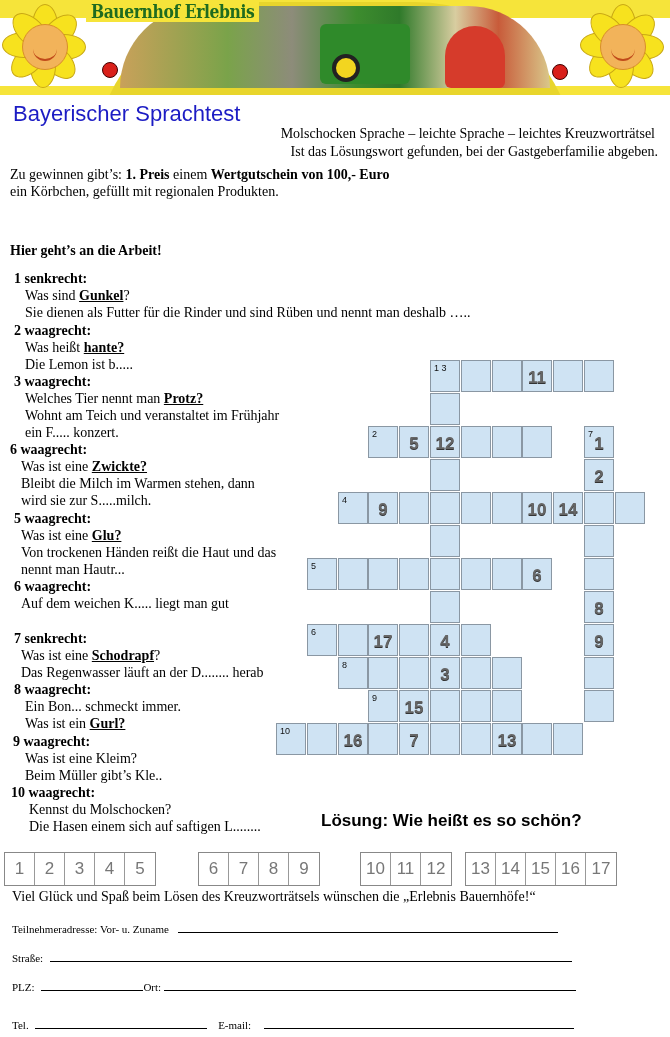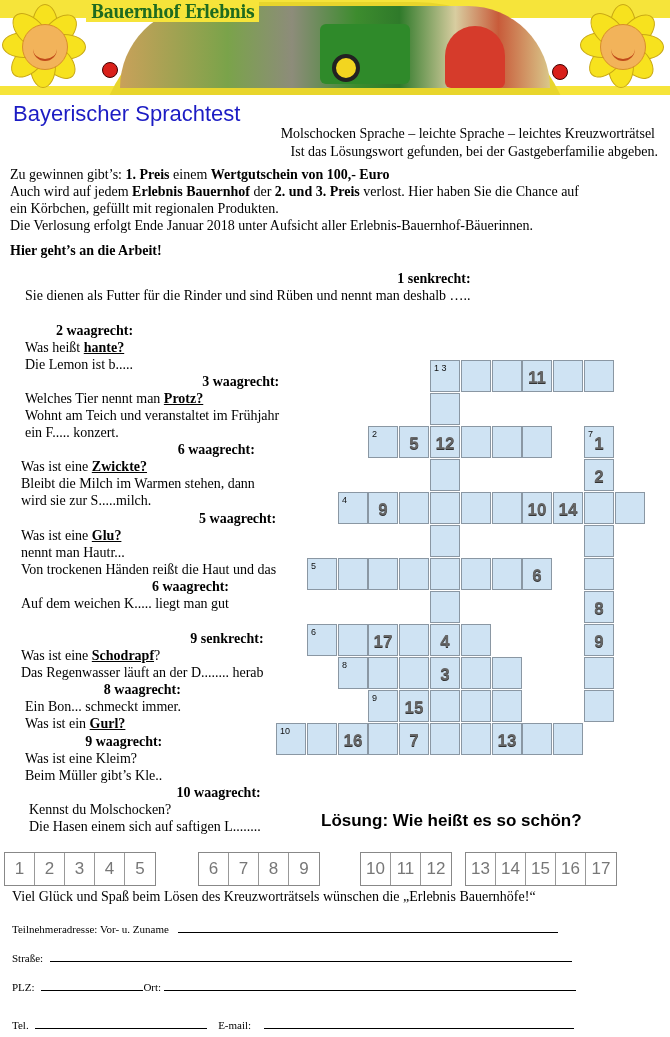--- a/index.html
+++ b/index.html
@@ -26,21 +26,21 @@
   .sub1 { top: 126px; right: 15px; }
   .sub2 { top: 144px; right: 12px; text-align: right; }
 
   .intro { position: absolute; left: 10px; top: 166px; width: 650px; font-size: 14px; line-height: 17px; }
   .intro p { margin: 0; }
   .hier { position: absolute; left: 10px; top: 243px; font-size: 14px; font-weight: bold; }
 
   
   .clues { position: absolute; left: 0; top: 270px; width: 320px; font-size: 14px; }
   .clue { position: absolute; left: 0; white-space: nowrap; }
-  .clue .hd { font-weight: bold; display: block; height: 17px; line-height: 17px; text-align: right; }
+  .clue .hd { font-weight: bold; display: block; height: 17px; line-height: 17px; }
   .clue .ln { display: block; height: 17px; line-height: 17px; }
   .u { font-weight: bold; text-decoration: underline; }
 
   
   .cell { position: absolute; width: 30px; height: 32px; background: #cfe3f3; border: 1px solid #8a97a3; box-sizing: border-box; }
   .cell .num { position: absolute; left: 3px; top: 2px; font-family: "Liberation Sans", sans-serif; font-size: 9px; color: #111; }
   .cell .big { position: absolute; left: 0; right: 0; top: 7px; text-align: center; font-family: "Liberation Sans", sans-serif; font-weight: bold; font-size: 17px; color: #666; text-shadow: 0 1px 0 #333; }
 
   .loesung { position: absolute; left: 321px; top: 811px; font-family: "Liberation Sans", sans-serif; font-weight: bold; font-size: 17px; }
 
@@ -89,29 +89,28 @@
   </div>
   <div class="ladybug" style="left:552px; top:64px;"></div>
 </div>
 
 <div class="page-title">Bayerischer Sprachtest</div>
 <div class="subtitle sub1">Molschocken Sprache – leichte Sprache – leichtes Kreuzworträtsel</div>
 <div class="subtitle sub2">Ist das Lösungswort gefunden, bei der Gastgeberfamilie abgeben.</div>
 
 <div class="intro">
   <p><span>Zu gewinnen gibt’s: </span><b>1. Preis</b><span> einem </span><b>Wertgutschein von 100,- Euro</b></p>
-  <p><span>Auch wird auf jedem </span><b>Erlebnis Bauernhof</b><span> der </span><b>2. und 3. Preis</b><span> verlost. Hier haben Sie die Chance auf</span></p>
   <p>ein Körbchen, gefüllt mit regionalen Produkten.</p>
-  <p>Die Verlosung erfolgt Ende Januar 2018 unter Aufsicht aller Erlebnis-Bauernhof-Bäuerinnen.</p>
 </div>
 <div class="hier">Hier geht’s an die Arbeit!</div>
 
 <div class="clues">
   <div class="clue" style="top:0px; left:14px;">
     <span class="hd">1 senkrecht:</span>
+    <span class="ln" style="padding-left:11px"><span>Was sind </span><span class="u">Gunkel</span><span>?</span></span>
     <span class="ln" style="padding-left:11px">Sie dienen als Futter für die Rinder und  sind Rüben und nennt man deshalb …..</span>
   </div>
   <div class="clue" style="top:52px; left:14px;">
     <span class="hd">2 waagrecht:</span>
     <span class="ln" style="padding-left:11px"><span>Was heißt </span><span class="u">hante?</span></span>
     <span class="ln" style="padding-left:11px">Die Lemon ist b.....</span>
   </div>
   <div class="clue" style="top:103px; left:14px;">
     <span class="hd">3 waagrecht:</span>
     <span class="ln" style="padding-left:11px"><span>Welches Tier nennt man </span><span class="u">Protz?</span></span>
@@ -120,29 +119,29 @@
   </div>
   <div class="clue" style="top:171px; left:10px;">
     <span class="hd">6 waagrecht:</span>
     <span class="ln" style="padding-left:11px"><span>Was ist eine </span><span class="u">Zwickte?</span></span>
     <span class="ln" style="padding-left:11px">Bleibt die Milch im Warmen stehen, dann</span>
     <span class="ln" style="padding-left:11px">wird sie zur S.....milch.</span>
   </div>
   <div class="clue" style="top:240px; left:14px;">
     <span class="hd">5 waagrecht:</span>
     <span class="ln" style="padding-left:7px"><span>Was ist eine </span><span class="u">Glu?</span></span>
+    <span class="ln" style="padding-left:7px">Von trockenen Händen reißt die Haut und das</span>
     <span class="ln" style="padding-left:7px">nennt man Hautr...</span>
-    <span class="ln" style="padding-left:7px">Von trockenen Händen reißt die Haut und das</span>
   </div>
   <div class="clue" style="top:308px; left:14px;">
     <span class="hd">6 waagrecht:</span>
     <span class="ln" style="padding-left:7px">Auf dem weichen K..... liegt man gut</span>
   </div>
   <div class="clue" style="top:360px; left:14px;">
-    <span class="hd">9 senkrecht:</span>
+    <span class="hd">7 senkrecht:</span>
     <span class="ln" style="padding-left:7px"><span>Was ist eine </span><span class="u">Schodrapf</span><span>?</span></span>
     <span class="ln" style="padding-left:7px">Das Regenwasser läuft an der D........ herab</span>
   </div>
   <div class="clue" style="top:411px; left:14px;">
     <span class="hd">8 waagrecht:</span>
     <span class="ln" style="padding-left:11px">Ein Bon... schmeckt immer.</span>
     <span class="ln" style="padding-left:11px"><span>Was ist ein </span><span class="u">Gurl?</span></span>
   </div>
   <div class="clue" style="top:463px; left:13px;">
     <span class="hd">9 waagrecht:</span>

